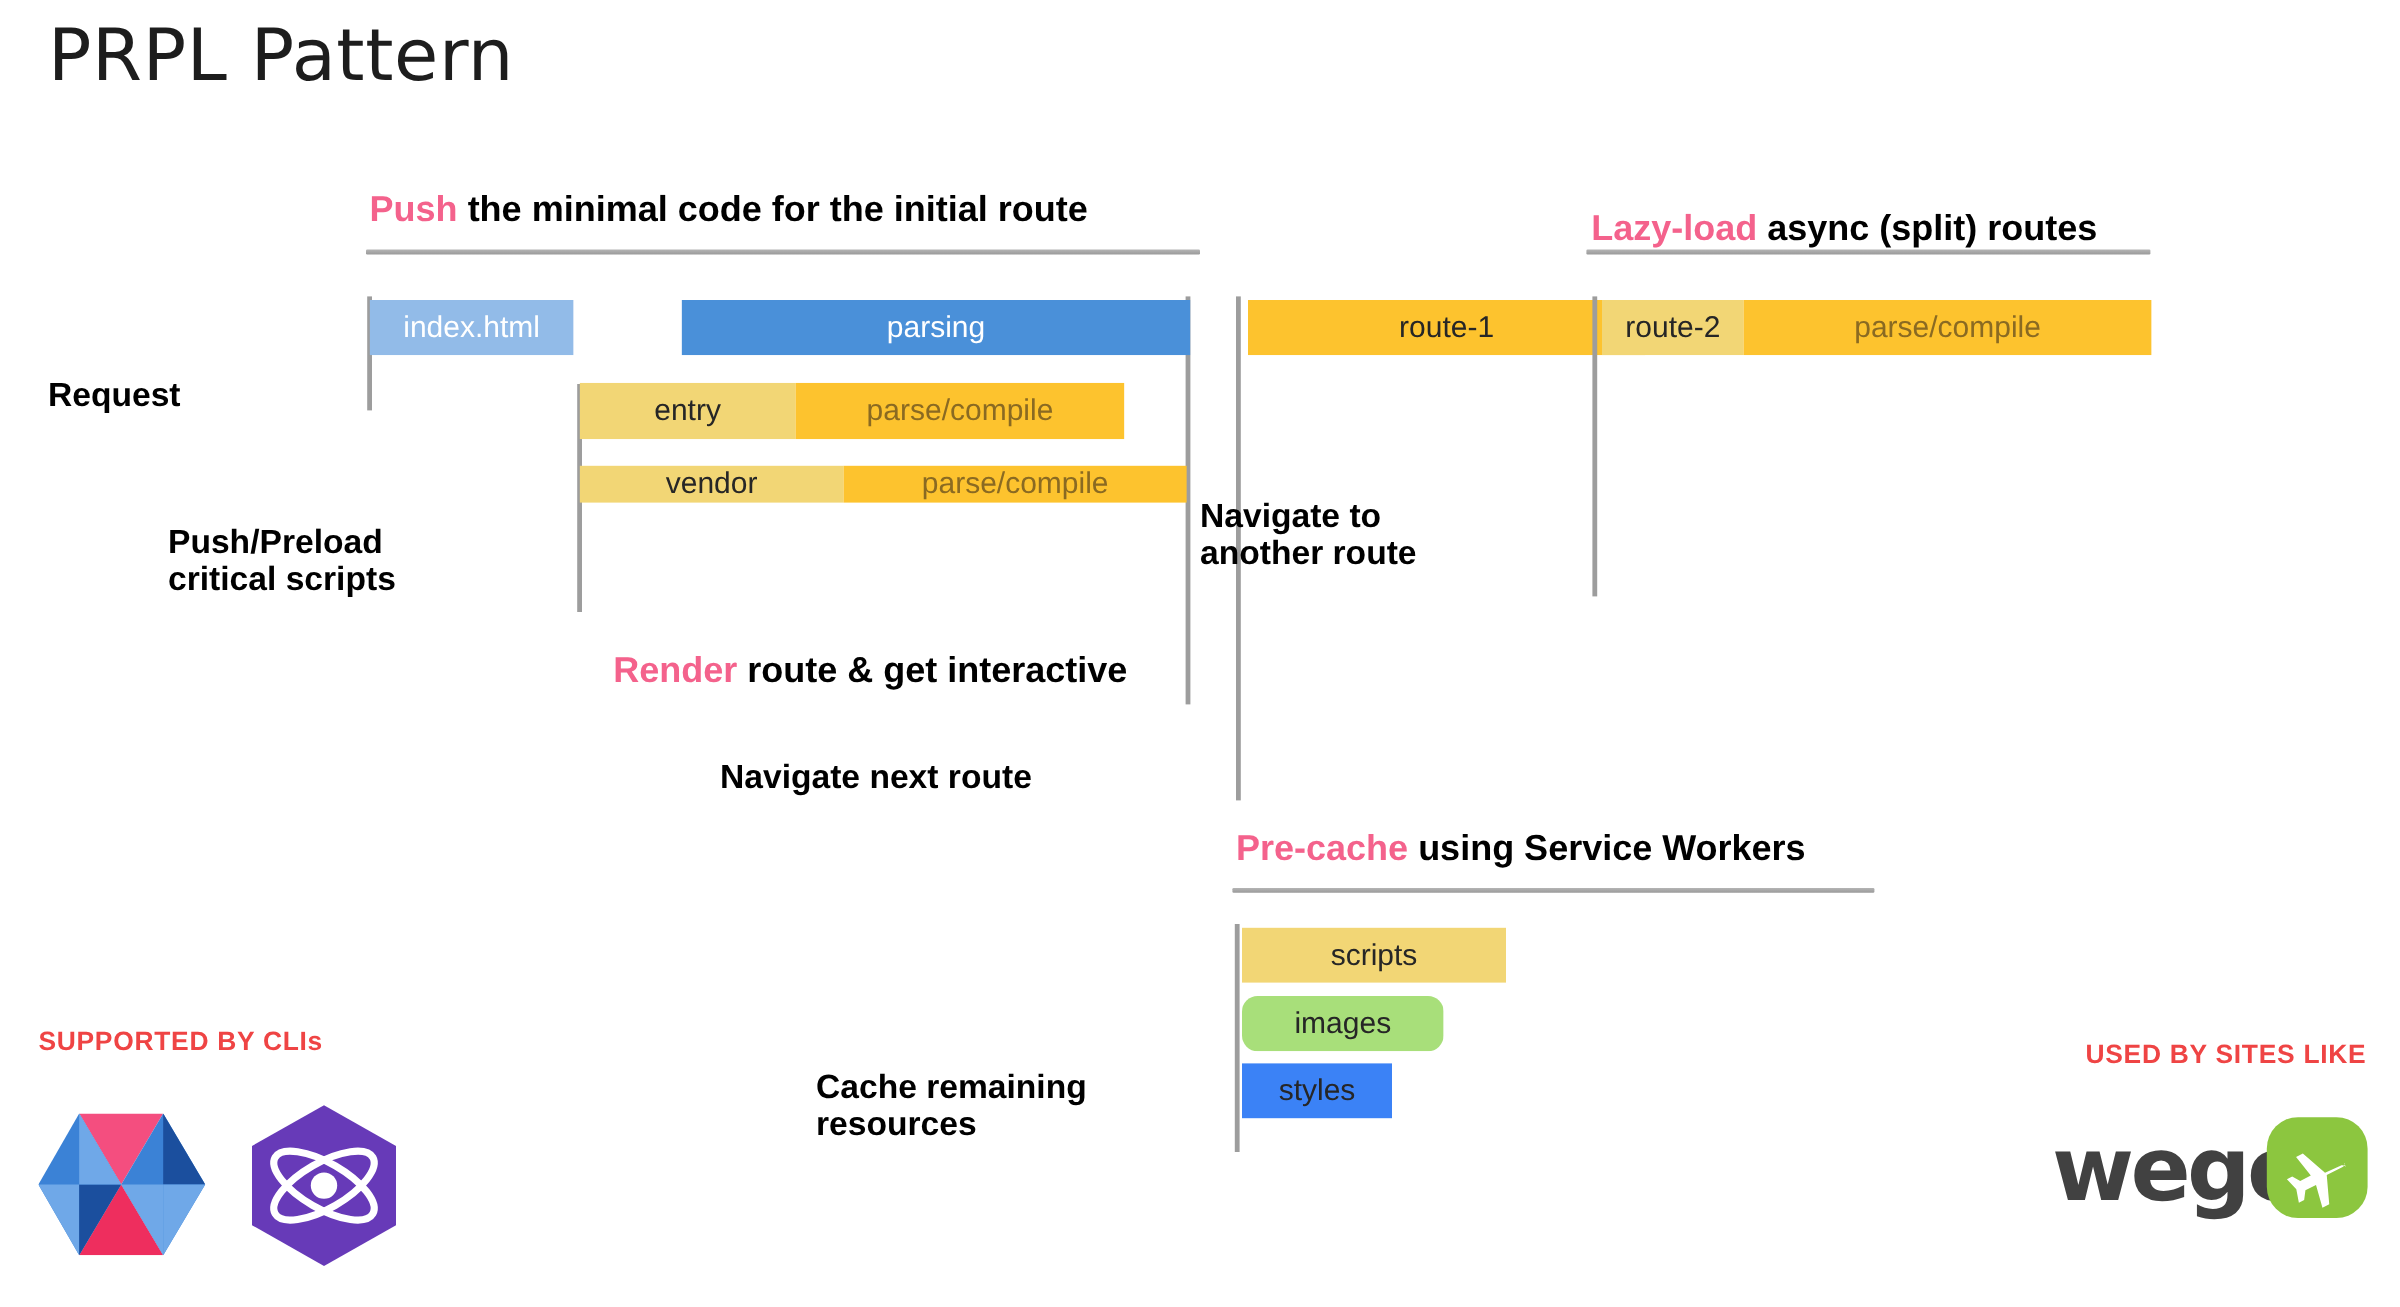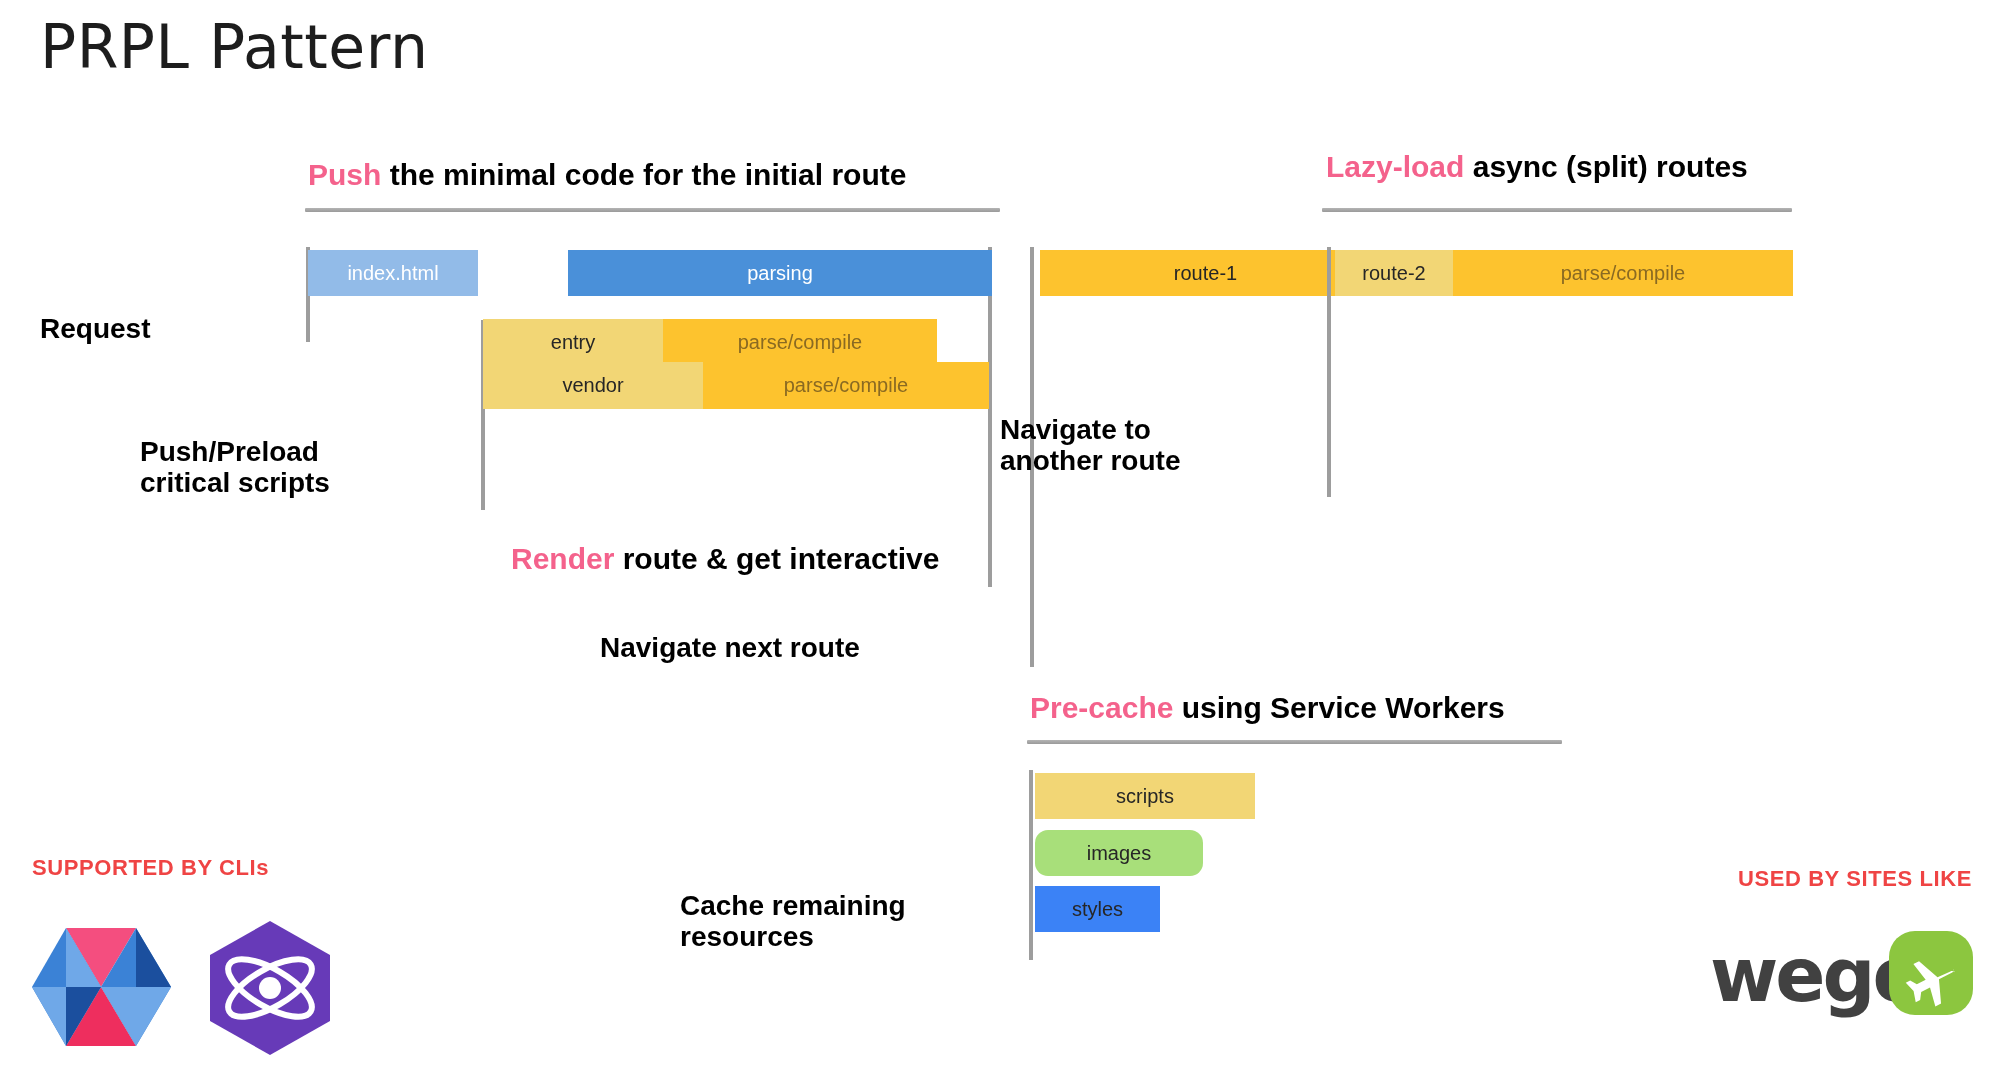--- a/index.html
+++ b/index.html
@@ -64,21 +64,21 @@
     display: flex;
     align-items: center;
     box-sizing: border-box;
     overflow: hidden;
   }
   .seg {
     height: 100%;
     display: flex;
     align-items: center;
     justify-content: center;
-    font-size: 20px;
+    font-size: 25px;
     box-sizing: border-box;
     white-space: nowrap;
   }
 
   
   .side-label {
     position: absolute;
     font-size: 28px;
     font-weight: bold;
     color: #000;
@@ -134,39 +134,39 @@
   </div>
   <div class="bar" style="left:568px; top:250px; width:424px; height:46px;">
     <div class="seg" style="width:100%; background:#4a90d9; color:#ffffff;">parsing</div>
   </div>
 
   <div class="bar" style="left:483px; top:319px; width:454px; height:47px;">
     <div class="seg" style="width:180px; background:#f2d675; color:#262626;">entry</div>
     <div class="seg" style="width:274px; background:#fdc32e; color:#8a6a22;">parse/compile</div>
   </div>
 
-  <div class="bar" style="left:483px; top:362px; width:506px; height:47px;">
+  <div class="bar" style="left:483px; top:388px; width:506px; height:31px;">
     <div class="seg" style="width:220px; background:#f2d675; color:#262626;">vendor</div>
     <div class="seg" style="width:286px; background:#fdc32e; color:#8a6a22;">parse/compile</div>
   </div>
 
   <div class="side-label right" style="left:40px; top:313px; width:250px;">Request</div>
 
   <div class="side-label right" style="left:140px; top:436px; width:320px;">
     <div>Push/Preload</div>
     <div>critical scripts</div>
   </div>
 
   <div class="sec-head" style="left:511px; top:544px;">
     <span class="kw">Render</span><span> route &amp; get interactive</span>
   </div>
 
   <div class="side-label right" style="left:600px; top:632px; width:420px;">Navigate next route</div>
 
-  <div class="sec-head" style="left:1326px; top:152px;">
+  <div class="sec-head" style="left:1326px; top:176px;">
     <span class="kw">Lazy-load</span><span> async (split) routes</span>
   </div>
   <div class="sec-rule" style="left:1322px; top:208px; width:470px;"></div>
 
   <div class="bar" style="left:1040px; top:250px; width:331px; height:46px;">
     <div class="seg" style="width:100%; background:#fdc32e; color:#262626;">route-1</div>
   </div>
 
   <div class="vline" style="left:1327px; top:247px; height:250px;"></div>
 

